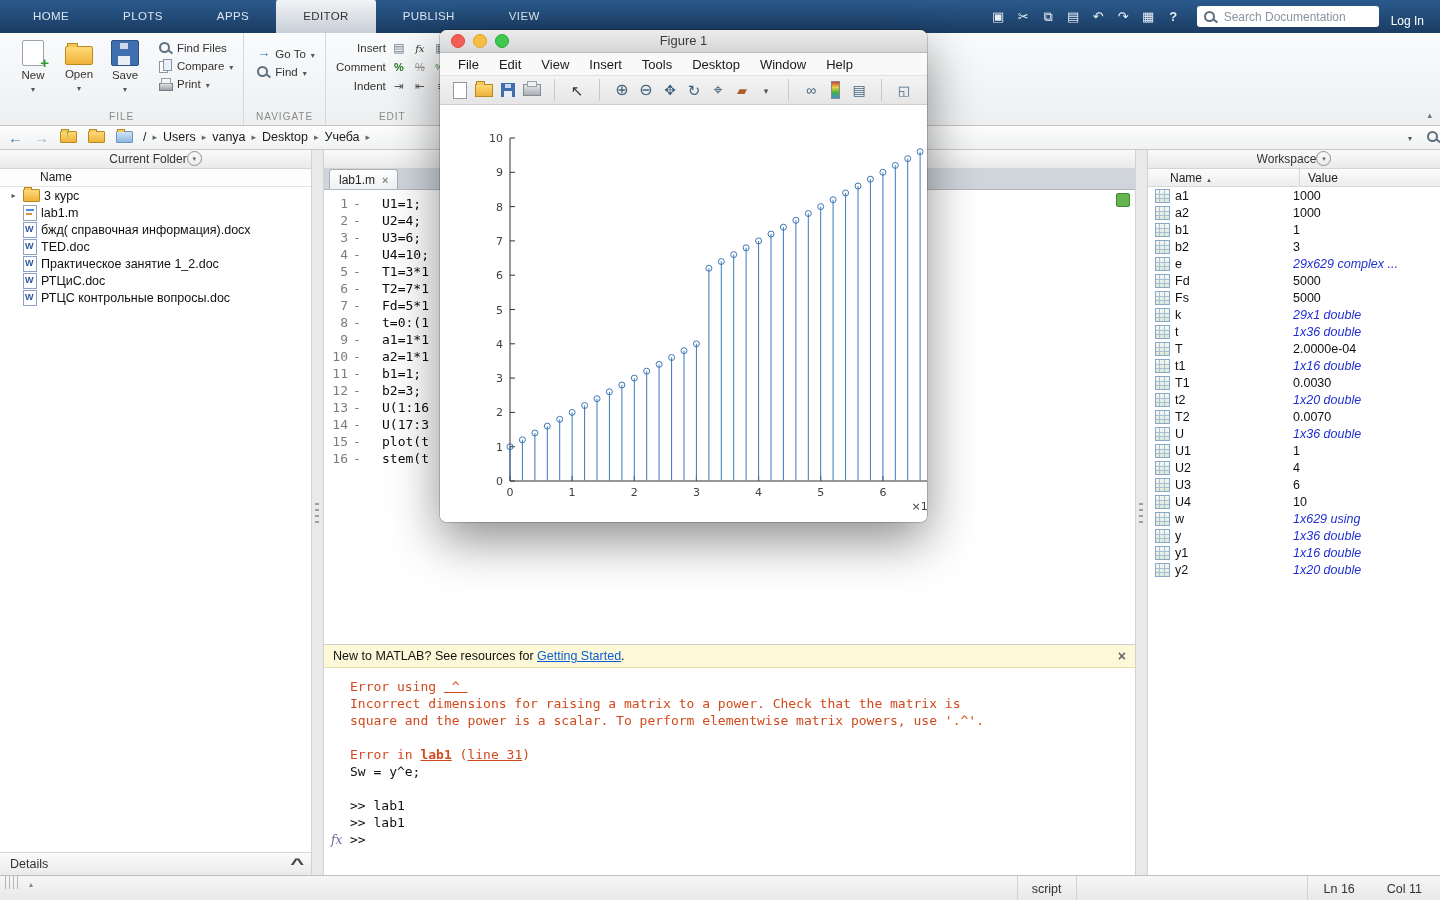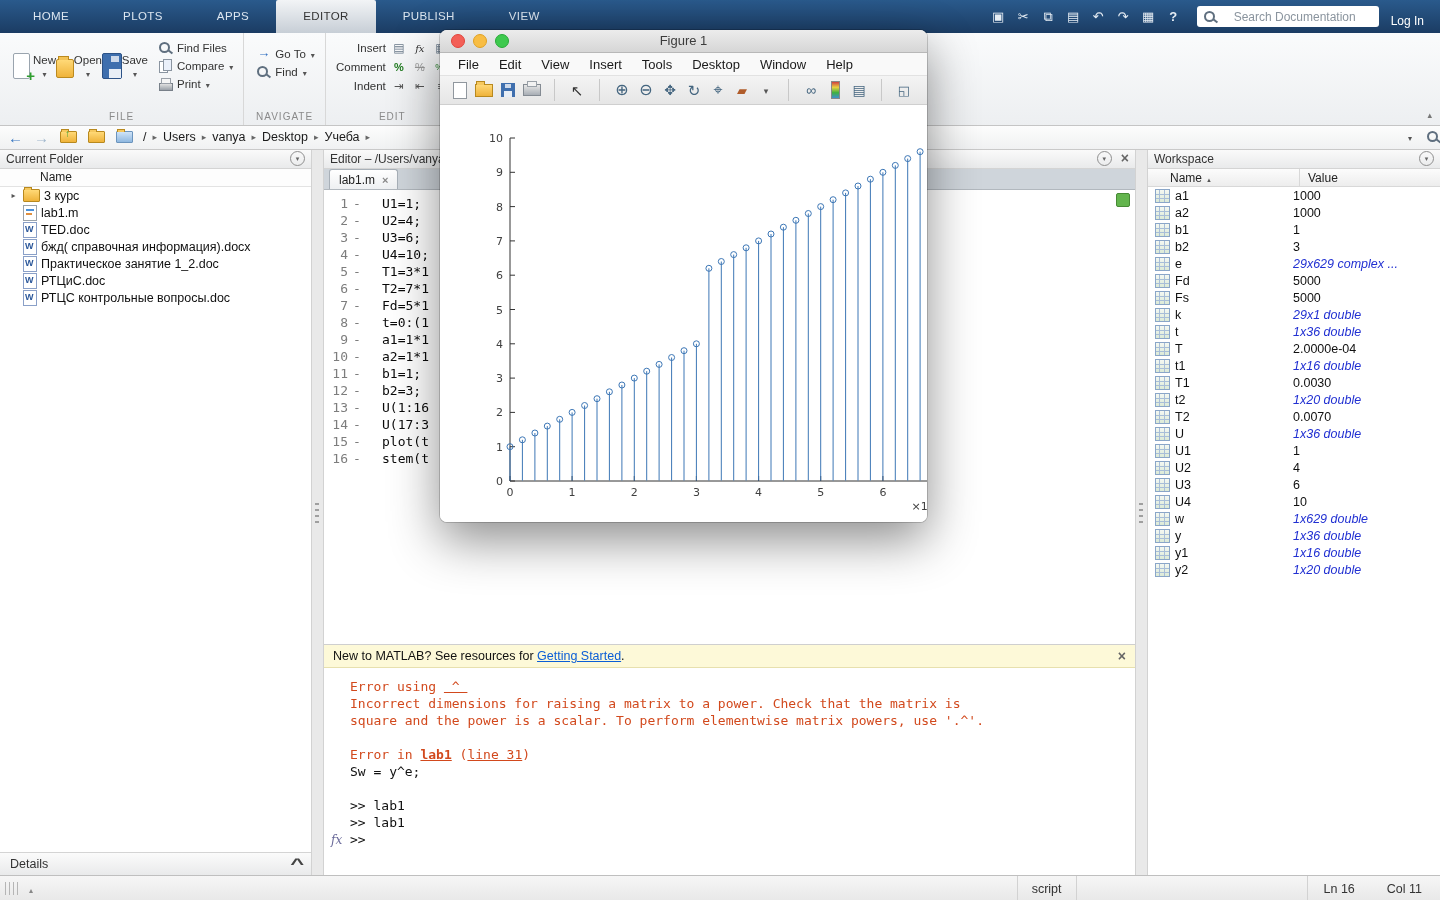--- a/index.html
+++ b/index.html
@@ -13,42 +13,42 @@
   .tabs{display:flex;padding-left:6px}
   .ts-tab{line-height:33px;padding:0 27px;color:#dce6f0;font-size:11.5px;letter-spacing:.4px;cursor:default}
   .tab-active{background:linear-gradient(#f2f4f6,#c7ced6);color:#333;border-radius:2px 2px 0 0}
   .qa{margin-left:auto;display:flex;align-items:center}
   .qa-icons{display:flex;gap:10px;align-items:center;margin-right:16px}
   .qa-icon{width:15px;text-align:center}
   .qa-icon i{font-size:13px;color:#e6edf4;line-height:1}
   .save-icon::before{content:"▣"} .cut-icon::before{content:"✂"} .copy-icon::before{content:"⧉"}
   .paste-icon::before{content:"▤"} .undo-icon::before{content:"↶"} .redo-icon::before{content:"↷"}
   .window-layout-icon::before{content:"▦"} .help-icon::before{content:"?";font-weight:bold}
-  .searchbox{width:170px;height:21px;background:#fff;border-radius:3px;display:flex;align-items:center;padding:0 6px;gap:15px}
+  .searchbox{width:170px;height:21px;background:#fff;border-radius:3px;display:flex;align-items:center;padding:0 6px;gap:5px}
   .searchbox input{border:0;outline:0;flex:1;font-size:12px;font-family:inherit;color:#333;background:transparent}
   .searchbox input::placeholder{color:#8a949e}
   .login{color:#fff;font-size:12px;margin:8px 16px 0 12px}
 
   
   .mi{width:14px;height:14px;position:relative;display:inline-block;flex:none}
   .mi-mag::before{content:"";position:absolute;left:1px;top:1px;width:7px;height:7px;border:2px solid #5f6f7f;border-radius:50%}
   .mi-mag::after{content:"";position:absolute;left:10px;top:10px;width:5px;height:2px;background:#5f6f7f;transform:rotate(40deg)}
   .mi-pages::before{content:"";position:absolute;left:1px;top:2px;width:7px;height:10px;background:#fff;border:1px solid #8a94a0}
   .mi-pages::after{content:"";position:absolute;left:5px;top:0;width:7px;height:10px;background:#eaf0fa;border:1px solid #8a94a0}
   .mi-print::before{content:"";position:absolute;left:1px;top:6px;width:12px;height:6px;background:linear-gradient(#e0e0e0,#9aa0a8);border:1px solid #788089}
   .mi-print::after{content:"";position:absolute;left:3px;top:1px;width:8px;height:4px;background:#f5f5f5;border:1px solid #9aa0a8}
   .mi-goto::before{content:"→";position:absolute;left:1px;top:-2px;color:#2e6dc0;font-weight:bold;font-size:13px}
 
   
   .ribbon{position:absolute;top:33px;left:0;width:1440px;height:92px;
           background:linear-gradient(#fafbfc,#edeff1);border-bottom:1px solid #c5c5c5;display:flex;z-index:4}
   .rb-section{position:relative;border-right:1px solid #d8d8d8;padding:5px 10px 18px 10px}
   .rb-label{position:absolute;bottom:3px;left:0;width:100%;text-align:center;font-size:10px;color:#8a8a8a;letter-spacing:1px}
   .rb-row{display:flex}
-  .rb-big{display:flex;align-items:center;width:46px;padding-top:2px}
+  .rb-big{display:flex;flex-direction:column;align-items:center;width:46px;padding-top:2px}
   .rb-big-label{font-size:11.5px;color:#333;display:flex;flex-direction:column;align-items:center;margin-top:3px;line-height:1.1}
   .dd::before{content:"▾";font-size:8px;color:#555}
   .bi{width:26px;height:24px;position:relative}
   .bi-new{width:20px;background:#fff;border:1px solid #9aa4ae;border-radius:2px;margin:0 3px}
   .bi-new::after{content:"+";position:absolute;right:-6px;bottom:-6px;color:#2f9e2f;font-weight:bold;font-size:15px}
   .bi-open{height:17px;margin-top:6px;background:linear-gradient(#ffd977,#efb33a);border:1px solid #bb8a1f;border-radius:2px}
   .bi-open::before{content:"";position:absolute;top:-4px;left:1px;width:9px;height:3px;background:#f3c356;border:1px solid #bb8a1f;border-bottom:none}
   .bi-save{background:#3f6fae;border:1px solid #2c5287;border-radius:2px}
   .bi-save::after{content:"";position:absolute;left:6px;bottom:0;width:12px;height:9px;background:#e8eef6}
   .bi-save::before{content:"";position:absolute;left:8px;top:2px;width:8px;height:6px;background:#cdd9ea}
@@ -87,21 +87,21 @@
 
   
   .main{position:absolute;top:149px;left:0;width:1440px;height:726px;display:flex;background:#fff}
   .left-panel{width:311px;position:relative;background:#fff;flex:none;overflow:hidden}
   .splitter{width:11px;background:#e9e9e9;border-left:1px solid #d2d2d2;border-right:1px solid #d2d2d2;flex:none;position:relative}
   .splitter::after{content:"";position:absolute;left:3px;top:354px;width:4px;height:24px;
                    background:repeating-linear-gradient(#9f9f9f 0 2px,transparent 2px 6px)}
   .center{flex:1;display:flex;flex-direction:column;min-width:0}
   .right-panel{width:292px;flex:none;background:#fff;overflow:hidden}
 
-  .panel-header{height:19px;display:flex;align-items:center;justify-content:space-between;padding:0 6px;
+  .panel-header{height:19px;display:flex;align-items:center;justify-content:center;padding:0 6px;
                 background:linear-gradient(#fbfbfb,#e9eaeb);border-bottom:1px solid #d4d4d4;font-size:12px;color:#333}
   .panel-title{white-space:nowrap;overflow:hidden;text-overflow:clip}
   .header-btns{display:flex;gap:9px;align-items:center;flex:none}
   .panel-menu{width:13px;height:13px;border:1px solid #8f8f8f;border-radius:50%;display:flex;align-items:center;justify-content:center;flex:none}
   .panel-menu::after{content:"▾";font-size:7px;color:#666}
   .x-icon::before{content:"×";font-size:14px;color:#666;font-weight:bold;line-height:1}
 
   
   .cf-colhead{height:17px;line-height:17px;padding-left:40px;font-size:12px;color:#222;
               border-bottom:1px solid #e3e3e3;background:#fdfdfd}
@@ -161,21 +161,21 @@
     background:linear-gradient(90deg,transparent 0 3px,#a8bed8 3px 4px,transparent 4px 8px,#a8bed8 8px 9px,transparent 9px),
                linear-gradient(0deg,transparent 0 3px,#a8bed8 3px 4px,transparent 4px 7px,#a8bed8 7px 8px,transparent 8px),
                linear-gradient(#f4f8f2,#dcead6)}
   .ws-name{width:109px;padding-left:5px;flex:none;white-space:nowrap;overflow:hidden}
   .ws-value{padding-left:9px;white-space:nowrap;overflow:hidden}
   .dims{color:#2130d2;font-style:italic}
 
   
   .statusbar{position:absolute;top:875px;left:0;width:1440px;height:25px;
              background:linear-gradient(#f6f6f6,#e8e8e8);border-top:1px solid #bfbfbf;
-             display:flex;align-items:center;font-size:12.5px;color:#333;z-index:5}
+             display:flex;font-size:12.5px;color:#333;z-index:5}
   .sb-grip{width:16px;height:13px;margin-left:5px;background:repeating-linear-gradient(90deg,#b5b5b5 0 1px,transparent 1px 4px)}
   .sb-tri::before{content:"▴";font-size:8px;color:#888;margin-left:8px}
   .sb-mode{margin-left:auto;padding:0 14px;border-left:1px solid #d2d2d2;border-right:1px solid #d2d2d2;height:100%;display:flex;align-items:center}
   .sb-mode span{padding-top:0}
   .sb-gap{width:230px}
   .sb-ln{padding:0 16px;border-left:1px solid #d2d2d2;height:100%;display:flex;align-items:center}
   .sb-col{padding:0 18px 0 16px;height:100%;display:flex;align-items:center}
 
   
   .figwin{position:absolute;left:440px;top:30px;width:487px;height:492px;border-radius:7px;overflow:hidden;
@@ -400,27 +400,27 @@
 
         <div class="file-row">
           <span class="twisty"></span>
           <i class="ficon matlab-file-icon"></i>
           <span class="fname">lab1.m</span>
         </div>
 
         <div class="file-row">
           <span class="twisty"></span>
           <i class="ficon word-doc-icon"></i>
-          <span class="fname">TED.doc</span>
+          <span class="fname">бжд( справочная информация).docx</span>
         </div>
 
         <div class="file-row">
           <span class="twisty"></span>
           <i class="ficon word-doc-icon"></i>
-          <span class="fname">бжд( справочная информация).docx</span>
+          <span class="fname">TED.doc</span>
         </div>
 
         <div class="file-row">
           <span class="twisty"></span>
           <i class="ficon word-doc-icon"></i>
           <span class="fname">Практическое занятие 1_2.doc</span>
         </div>
 
         <div class="file-row">
           <span class="twisty"></span>
@@ -709,21 +709,21 @@
 
         <div class="ws-row">
           <i class="var-icon"></i>
           <span class="ws-name">U4</span>
           <span class="ws-value numeric">10</span>
         </div>
 
         <div class="ws-row">
           <i class="var-icon"></i>
           <span class="ws-name">w</span>
-          <span class="ws-value dims">1x629 double</span>
+          <span class="ws-value dims">1x629 using</span>
         </div>
 
         <div class="ws-row">
           <i class="var-icon"></i>
           <span class="ws-name">y</span>
           <span class="ws-value dims">1x36 double</span>
         </div>
 
         <div class="ws-row">
           <i class="var-icon"></i>

